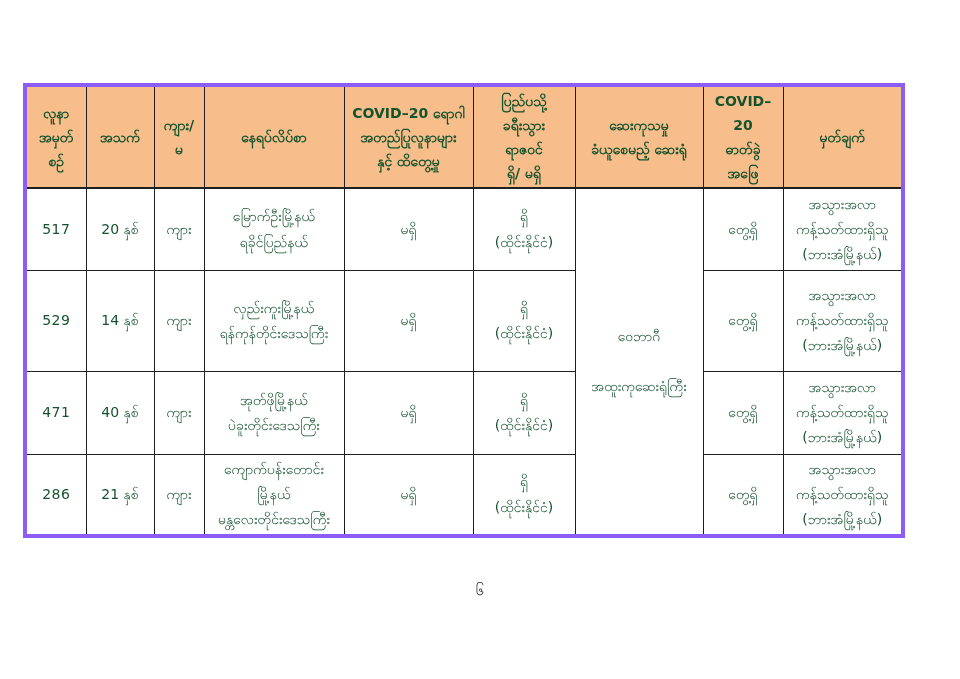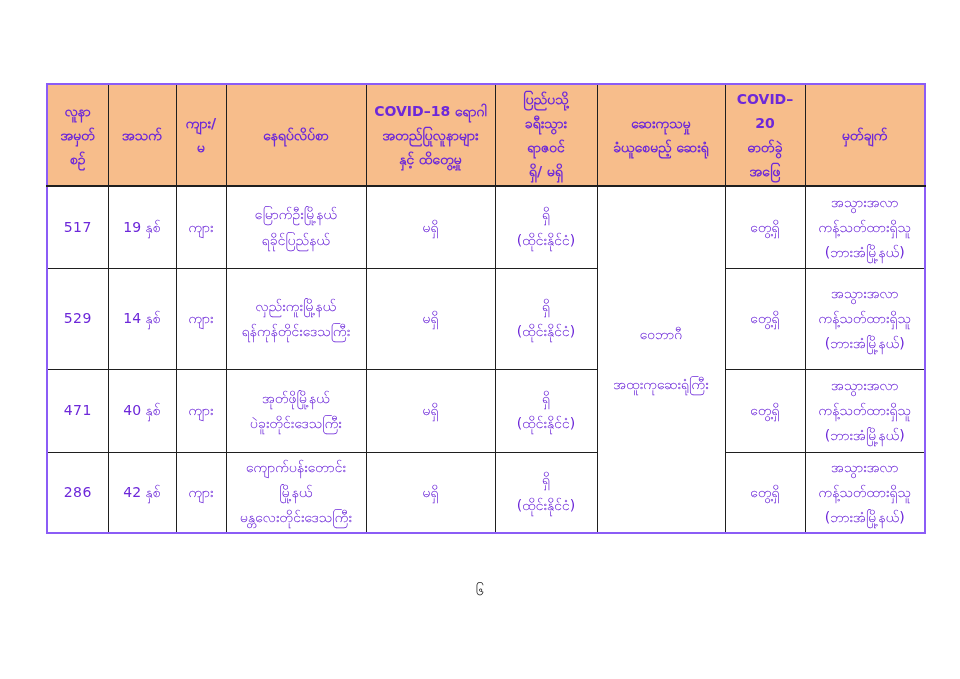--- a/index.html
+++ b/index.html
@@ -9,26 +9,26 @@
     font-family: "DejaVu Sans", "Liberation Sans", sans-serif;
   }
   .page {
     position: relative;
     width: 960px; height: 679px;
     background: #ffffff;
     overflow: hidden;
   }
   table.covid-table {
     position: absolute;
-    left: 46px; top: 83px;
+    left: 23px; top: 83px;
     width: 878px;
     border-collapse: collapse;
     table-layout: fixed;
-    border: 2px solid #8b5cf6;
-    color: #6d28d9;
+    border: 4px solid #8b5cf6;
+    color: #14532d;
   }
   table.covid-table th,
   table.covid-table td {
     border: 1px solid #1f1f1f;
     text-align: center;
     vertical-align: middle;
     white-space: pre-line;
     padding: 2px 3px;
     overflow: hidden;
   }
@@ -79,39 +79,39 @@
     </colgroup>
     <thead>
       <tr class="header-row">
         <th>လူနာ
 အမှတ်
 စဉ်</th>
         <th>အသက်</th>
         <th>ကျား/
 မ</th>
         <th>နေရပ်လိပ်စာ</th>
-        <th>COVID–18 ရောဂါ
+        <th>COVID–20 ရောဂါ
 အတည်ပြုလူနာများ
 နှင့် ထိတွေ့မှု</th>
         <th>ပြည်ပသို့
 ခရီးသွား
 ရာဇဝင်
 ရှိ/ မရှိ</th>
         <th>ဆေးကုသမှု
 ခံယူစေမည့် ဆေးရုံ</th>
         <th>COVID–20
 ဓာတ်ခွဲ
 အဖြေ</th>
         <th>မှတ်ချက်</th>
       </tr>
     </thead>
     <tbody>
       <tr class="row-0">
         <td class="serial-cell">517</td>
-        <td>19 နှစ်</td>
+        <td>20 နှစ်</td>
         <td>ကျား</td>
         <td>မြောက်ဦးမြို့နယ်
 ရခိုင်ပြည်နယ်</td>
         <td>မရှိ</td>
         <td>ရှိ
 (ထိုင်းနိုင်ငံ)</td>
         <td rowspan="4">ဝေဘာဂီ
 
 အထူးကုဆေးရုံကြီး</td>
         <td>တွေ့ရှိ</td>
@@ -142,21 +142,21 @@
         <td>မရှိ</td>
         <td>ရှိ
 (ထိုင်းနိုင်ငံ)</td>
         <td>တွေ့ရှိ</td>
         <td>အသွားအလာ
 ကန့်သတ်ထားရှိသူ
 (ဘားအံမြို့နယ်)</td>
       </tr>
       <tr class="row-3">
         <td class="serial-cell">286</td>
-        <td>42 နှစ်</td>
+        <td>21 နှစ်</td>
         <td>ကျား</td>
         <td>ကျောက်ပန်းတောင်း
 မြို့နယ်
 မန္တလေးတိုင်းဒေသကြီး</td>
         <td>မရှိ</td>
         <td>ရှိ
 (ထိုင်းနိုင်ငံ)</td>
         <td>တွေ့ရှိ</td>
         <td>အသွားအလာ
 ကန့်သတ်ထားရှိသူ

